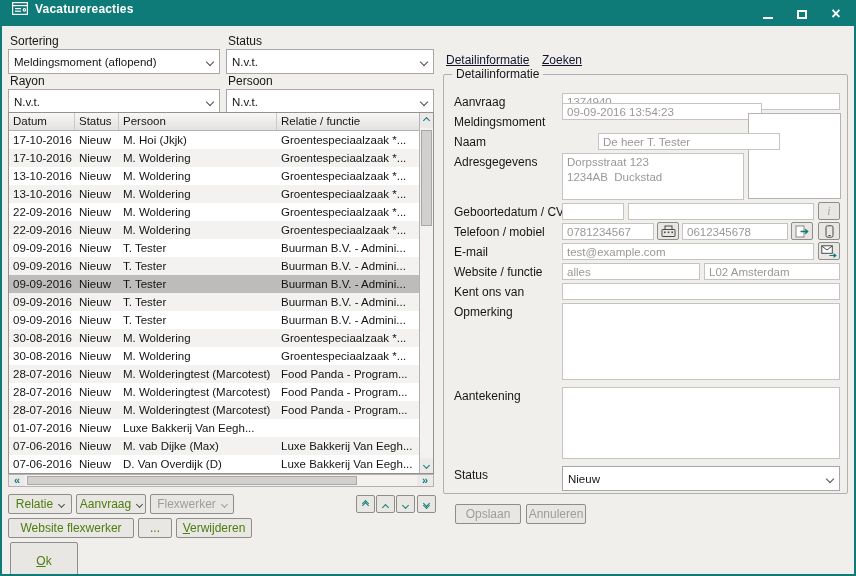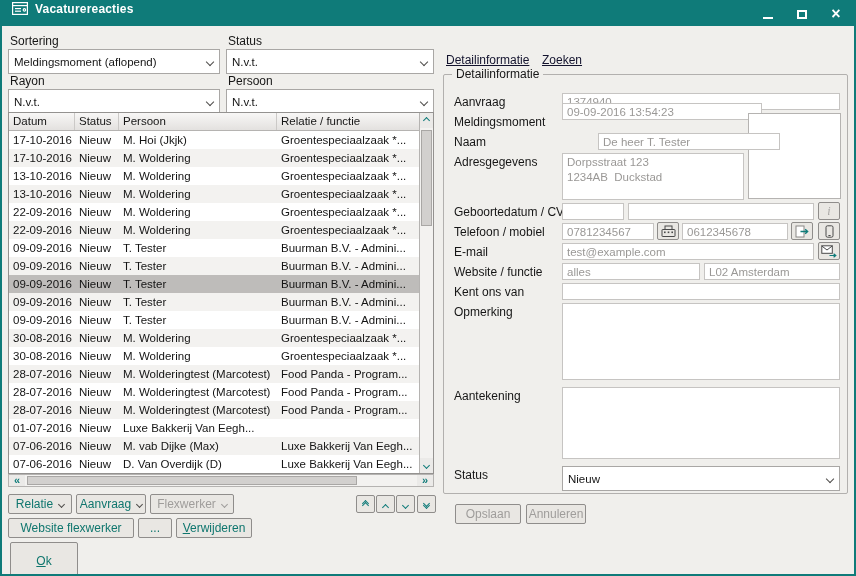--- a/index.html
+++ b/index.html
@@ -35,21 +35,21 @@
   .tc{font-size:11.5px;color:#141414;line-height:18px;padding-left:4px;overflow:hidden;white-space:nowrap}
   .vscroll{width:14px;border-left:1px solid #b5b3b1;background:#f3f2f0;display:flex;flex-direction:column}
   .sbtn{height:15px;display:flex;align-items:center;justify-content:center;cursor:pointer;background:#ebeae8}
   .vtrack{flex:1;position:relative;cursor:pointer}
   .vthumb{position:absolute;left:1px;right:1px;top:2px;height:96px;background:#d2d0ce;border:1px solid #a9a7a5;cursor:grab}
   .hscroll{position:absolute;left:6px;top:472px;width:426px;height:13px;background:#f3f2f0;border:1px solid #b5b3b1;display:flex}
   .hbtn{width:16px;display:flex;align-items:center;justify-content:center;color:#0f7b79;font-size:11px;font-weight:bold;cursor:pointer;background:#ebeae8;line-height:1}
   .htrack{flex:1;position:relative;cursor:pointer}
   .hthumb{position:absolute;top:1px;bottom:1px;left:2px;width:330px;background:#d2d0ce;border:1px solid #a9a7a5;cursor:grab}
   
-  .btn{position:absolute;background:#e9e7e3;border:1px solid #8f8d8b;border-radius:2px;font-size:12px;color:#0f766e;display:flex;align-items:center;justify-content:center;gap:6px;cursor:pointer;height:20px;font-family:inherit;padding:0 6px}
+  .btn{position:absolute;background:#e9e7e3;border:1px solid #8f8d8b;border-radius:2px;font-size:12px;color:#4d7c0f;display:flex;align-items:center;justify-content:center;gap:6px;cursor:pointer;height:20px;font-family:inherit;padding:0 6px}
   .btn .lbl{display:block}
   .btn.dis{color:#9f9d9b;cursor:default}
   .btn.dis .chv{border-color:#9f9d9b}
   .accel::first-letter{text-decoration:underline}
   .navbtn{position:absolute;width:19px;height:18px;background:#e9e7e3;border:1px solid #8f8d8b;border-radius:2px;display:flex;align-items:center;justify-content:center;cursor:pointer;padding:0}
   .stack{display:flex;flex-direction:column;align-items:center}
   .stack .chv + .chv{margin-top:-3px}
   
   .tab{position:absolute;font-size:12px;color:#13132e;text-decoration:underline;cursor:pointer;white-space:nowrap}
   .fieldset{position:absolute;left:441px;top:72px;width:405px;height:420px;border:1px solid #b2b0ae;border-radius:2px}

